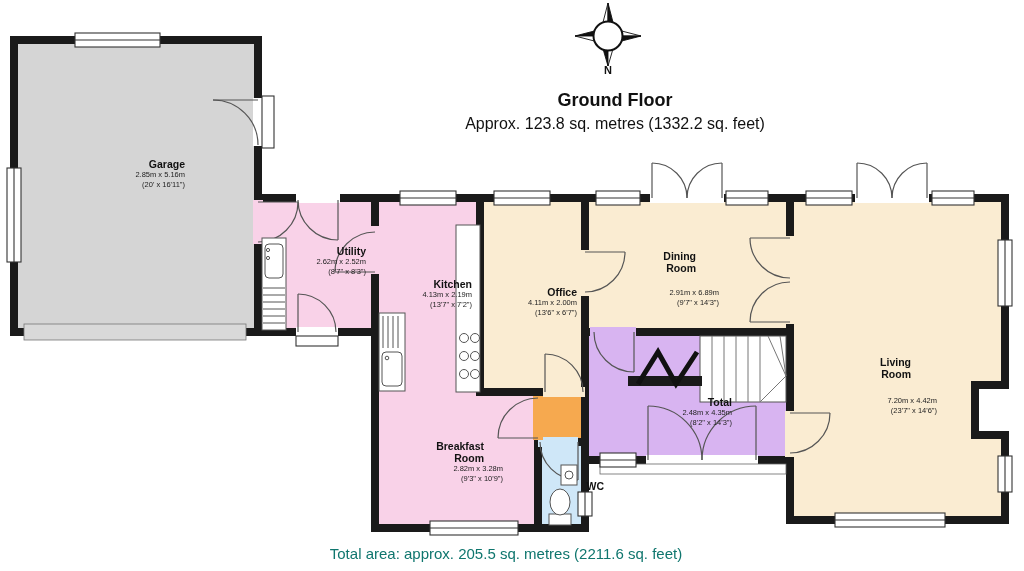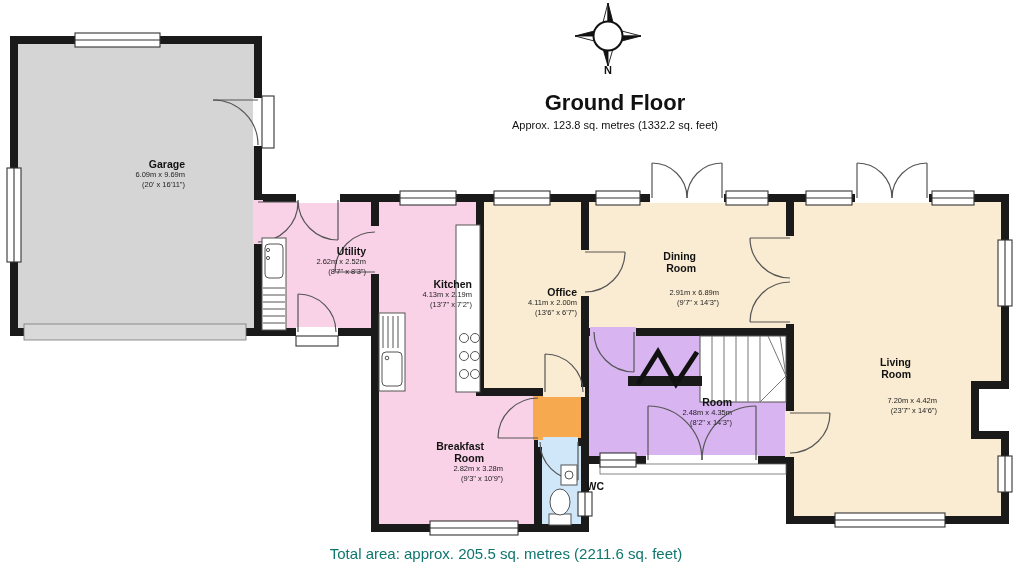--- a/index.html
+++ b/index.html
@@ -3,22 +3,22 @@
 <meta charset="utf-8">
 <style>
   html,body{margin:0;padding:0;background:#fff;}
   body{font-family:"Liberation Sans", sans-serif;}
   #stage{position:relative;width:1024px;height:571px;background:#ffffff;overflow:hidden;}
   #plan-svg{position:absolute;left:0;top:0;}
   .room-label{position:absolute;width:96px;text-align:right;color:#111;pointer-events:none;}
   .rname{display:block;font-weight:bold;font-size:10.5px;line-height:1.15;}
   .rdim{display:block;font-size:7.5px;line-height:1.3;color:#222;}
   .titleblock{position:absolute;left:455px;top:90px;width:320px;text-align:center;color:#111;}
-  .titleblock .t{font-size:22px;font-weight:bold;line-height:1.2;text-align:center;}
-  .titleblock .s{font-size:11px;margin-top:3px;}
+  .titleblock .t{font-size:18px;font-weight:bold;line-height:1.2;text-align:center;}
+  .titleblock .s{font-size:16px;margin-top:3px;}
   .footerline{position:absolute;left:0;top:545px;width:1012px;text-align:center;font-size:15px;color:#0f766e;}
   .north{position:absolute;left:596px;top:64px;width:24px;text-align:center;font-weight:bold;font-size:11px;color:#111;}
 </style>
 </head>
 <body>
 
 <div id="stage">
 
 <svg id="plan-svg" width="1024" height="571" viewBox="0 0 1024 571">
 
@@ -263,21 +263,21 @@
 
 <div class="titleblock">
   <div class="t">Ground Floor</div>
   <div class="s">Approx. 123.8 sq. metres (1332.2 sq. feet)</div>
 </div>
 
 <div class="north">N</div>
 
 <div class="room-label" style="left:89px;top:158px">
   <span class="rname">Garage</span>
-  <span class="rdim">6.09m x 9.69m</span>
+  <span class="rdim">2.85m x 5.16m</span>
   <span class="rdim">(20' x 16'11")</span>
 </div>
 <div class="room-label" style="left:270px;top:245px">
   <span class="rname">Utility</span>
   <span class="rdim">2.62m x 2.52m</span>
   <span class="rdim">(8'7" x 8'3")</span>
 </div>
 <div class="room-label" style="left:376px;top:278px">
   <span class="rname">Kitchen</span>
   <span class="rdim">4.13m x 2.19m</span>
@@ -292,21 +292,21 @@
   <span class="rname" style="width:50px;margin:14px auto;">Dining Room</span>
   <span class="rdim">2.91m x 6.89m</span>
   <span class="rdim">(9'7" x 14'3")</span>
 </div>
 <div class="room-label" style="left:841px;top:340px">
   <span class="rname" style="width:44px;margin:16px auto;">Living Room</span>
   <span class="rdim">7.20m x 4.42m</span>
   <span class="rdim">(23'7" x 14'6")</span>
 </div>
 <div class="room-label" style="left:636px;top:396px">
-  <span class="rname">Room</span>
+  <span class="rname">Total</span>
   <span class="rdim">2.48m x 4.35m</span>
   <span class="rdim">(8'2" x 14'3")</span>
 </div>
 <div class="room-label" style="left:407px;top:440px">
   <span class="rname" style="width:58px;margin:0 auto;">Breakfast Room</span>
   <span class="rdim">2.82m x 3.28m</span>
   <span class="rdim">(9'3" x 10'9")</span>
 </div>
 <div class="room-label" style="left:508px;top:480px">
   <span class="rname">WC</span>

